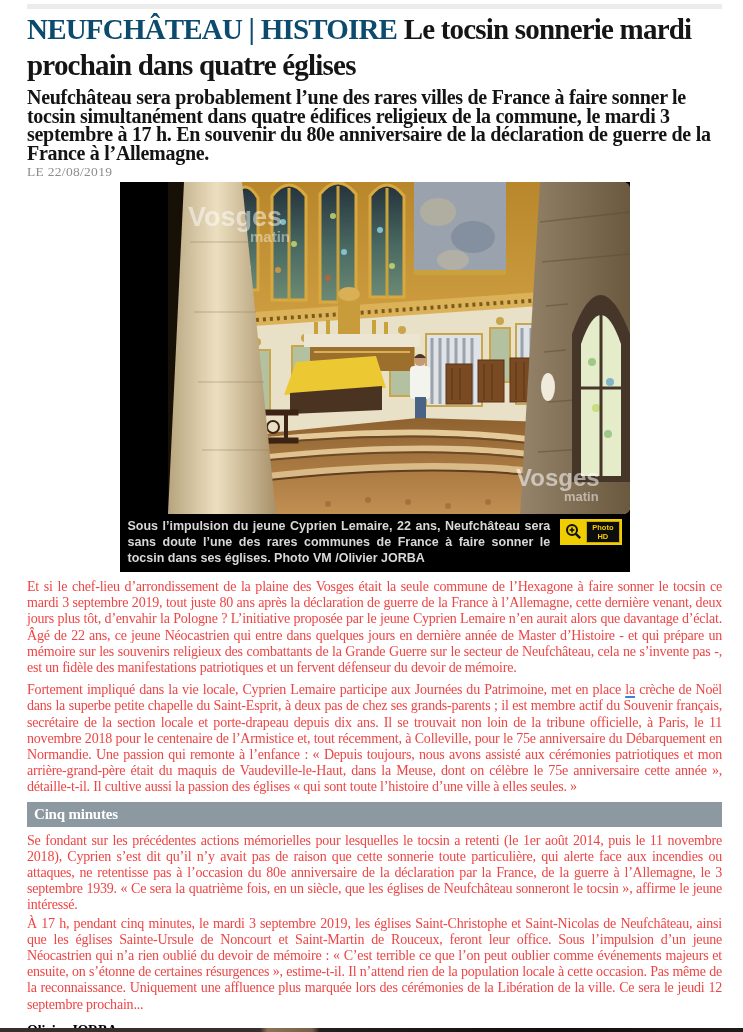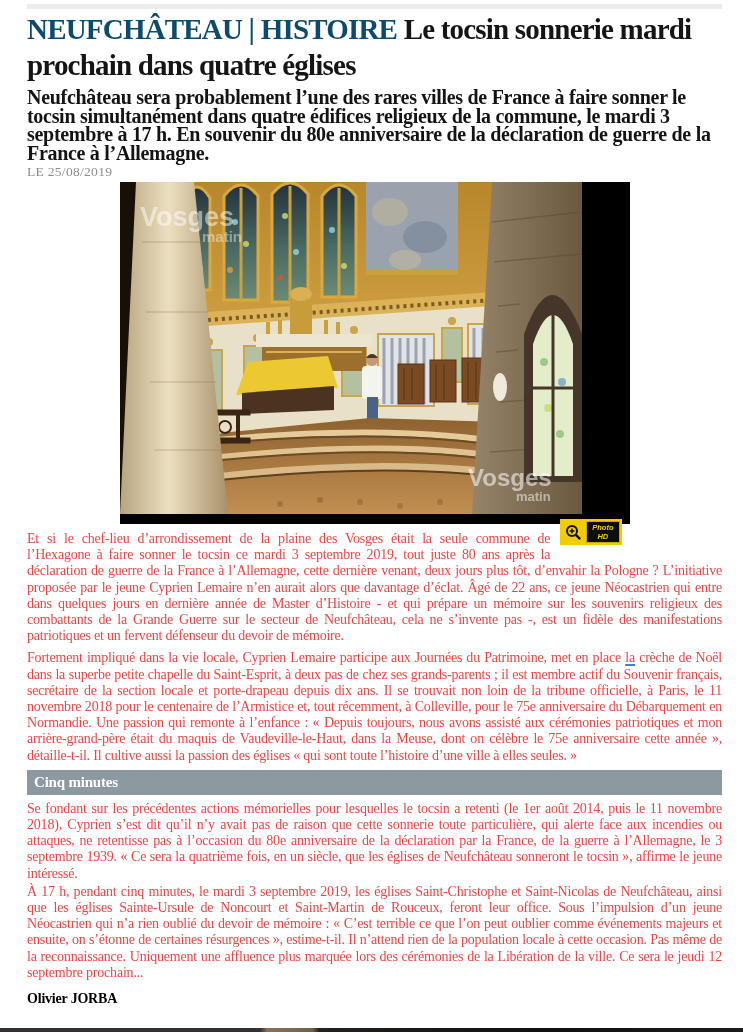--- a/index.html
+++ b/index.html
@@ -11,28 +11,28 @@
     padding:3px 21px 0 27px;
   }
   .top-strip { height:5px; margin-top:1px; background:#ececec; }
   h1.headline { margin-top:3px; font-size:29px; line-height:35.5px; font-weight:bold; letter-spacing:-0.8px; color:#151515; }
   .hl-line { display:block; white-space:nowrap; }
   .kicker { color:#0c4a6e; }
   .lede { margin-top:5px; font-size:20px; line-height:18.5px; font-weight:bold; letter-spacing:-0.3px; color:#141414; }
   .date-line { margin-top:2px; font-size:13.5px; line-height:15px; color:#8d8d8d; letter-spacing:0.3px; }
 
   figure.photo-block { width:510px; margin:3px auto 0 auto; background:#000; }
-  .photo-canvas { width:474px; height:332px; background:#000; display:flex; justify-content:flex-start; overflow:hidden; }
+  .photo-canvas { width:510px; height:332px; background:#000; display:flex; justify-content:flex-end; overflow:hidden;border-radius:7px; }
   .photo-canvas svg { display:block; }
   figcaption.photo-caption {
     padding:4px 8px 6px 8px; text-align:justify;
     font-family:"Liberation Sans","DejaVu Sans",sans-serif;
     font-size:12.5px; line-height:16px; color:#d8d8d8; font-weight:bold;
   }
-  .badge-group { float:right; display:flex; align-items:center; background:#f0cd00; padding:2px; margin:1px 0 4px 10px;font-style:italic; }
+  .badge-group { float:right; display:flex; align-items:flex-start; background:#f0cd00; padding:2px; margin:1px 0 4px 10px; }
   .zoom-btn { width:22px; height:21px; display:flex; align-items:center; justify-content:center; cursor:pointer; }
   .hd-btn {
     margin-left:2px; background:#0d0d0d; color:#f0cd00; border:1px solid #caa900;
     font-size:7.5px; line-height:8.5px; font-weight:bold; text-align:center;
     padding:2px 5px 1px 5px; cursor:pointer; display:flex; flex-direction:column; justify-content:center;
   }
   .body-p { margin-top:6px; font-size:14px; line-height:16.2px; letter-spacing:-0.2px; text-align:justify; color:#ef4444; }
   .body-p.follow { margin-top:2px; }
   .inline-link { color:inherit; text-decoration:underline; text-decoration-color:#3f7fd6; text-decoration-thickness:2px; text-underline-offset:2px; cursor:pointer; }
   h2.section-bar {
@@ -53,21 +53,21 @@
 
   <div class="top-strip"></div>
 
   <h1 class="headline">
     <span class="hl-line"><span class="kicker">NEUFCHÂTEAU | HISTOIRE</span> <span>Le tocsin sonnerie mardi</span></span>
     <span class="hl-line">prochain dans quatre églises</span>
   </h1>
 
   <p class="lede">Neufchâteau sera probablement l’une des rares villes de France à faire sonner le tocsin simultanément dans quatre édifices religieux de la commune, le mardi 3 septembre à 17 h. En souvenir du 80e anniversaire de la déclaration de guerre de la France à l’Allemagne.</p>
 
-  <div class="date-line">LE 25/08/2019</div>
+  <div class="date-line">LE 22/08/2019</div>
 
   <figure class="photo-block">
     <div class="photo-canvas">
       <svg width="462" height="332" viewBox="0 0 462 332" xmlns="http://www.w3.org/2000/svg">
         <defs>
           <linearGradient id="gWallTop" x1="0" y1="0" x2="0" y2="1">
             <stop offset="0" stop-color="#b8872c"></stop>
               <stop offset="1" stop-color="#cf9f42"></stop>
           </linearGradient>
           <linearGradient id="gGlass" x1="0" y1="0" x2="0" y2="1">
@@ -291,20 +291,21 @@
             <line x1="7" y1="4.6" x2="7" y2="9.4" stroke="#111" stroke-width="1.6"></line>
             <line x1="4.6" y1="7" x2="9.4" y2="7" stroke="#111" stroke-width="1.6"></line>
             <line x1="10.8" y1="10.8" x2="15.2" y2="15.2" stroke="#111" stroke-width="2.4"></line>
           </svg>
         </span>
         <span class="hd-btn">
           <span>Photo</span>
           <span>HD</span>
         </span>
       </span>
+      <span>Sous l’impulsion du jeune Cyprien Lemaire, 22 ans, Neufchâteau sera sans doute l’une des rares communes de France à faire sonner le tocsin dans ses églises. Photo VM /Olivier JORBA</span>
     </figcaption>
   </figure>
 
   <p class="body-p" style="margin-top:7px">Et si le chef-lieu d’arrondissement de la plaine des Vosges était la seule commune de l’Hexagone à faire sonner le tocsin ce mardi 3 septembre 2019, tout juste 80 ans après la déclaration de guerre de la France à l’Allemagne, cette dernière venant, deux jours plus tôt, d’envahir la Pologne ? L’initiative proposée par le jeune Cyprien Lemaire n’en aurait alors que davantage d’éclat. Âgé de 22 ans, ce jeune Néocastrien qui entre dans quelques jours en dernière année de Master d’Histoire - et qui prépare un mémoire sur les souvenirs religieux des combattants de la Grande Guerre sur le secteur de Neufchâteau, cela ne s’invente pas -, est un fidèle des manifestations patriotiques et un fervent défenseur du devoir de mémoire.</p>
 
   <p class="body-p"><span>Fortement impliqué dans la vie locale, Cyprien Lemaire participe aux Journées du Patrimoine, met en place </span><a class="inline-link">la</a><span> crèche de Noël dans la superbe petite chapelle du Saint-Esprit, à deux pas de chez ses grands-parents ; il est membre actif du Souvenir français, secrétaire de la section locale et porte-drapeau depuis dix ans. Il se trouvait non loin de la tribune officielle, à Paris, le 11 novembre 2018 pour le centenaire de l’Armistice et, tout récemment, à Colleville, pour le 75e anniversaire du Débarquement en Normandie. Une passion qui remonte à l’enfance : « Depuis toujours, nous avons assisté aux cérémonies patriotiques et mon arrière-grand-père était du maquis de Vaudeville-le-Haut, dans la Meuse, dont on célèbre le 75e anniversaire cette année », détaille-t-il. Il cultive aussi la passion des églises « qui sont toute l’histoire d’une ville à elles seules. »</span></p>
 
   <h2 class="section-bar">Cinq minutes</h2>
 
   <p class="body-p">Se fondant sur les précédentes actions mémorielles pour lesquelles le tocsin a retenti (le 1er août 2014, puis le 11 novembre 2018), Cyprien s’est dit qu’il n’y avait pas de raison que cette sonnerie toute particulière, qui alerte face aux incendies ou attaques, ne retentisse pas à l’occasion du 80e anniversaire de la déclaration par la France, de la guerre à l’Allemagne, le 3 septembre 1939. « Ce sera la quatrième fois, en un siècle, que les églises de Neufchâteau sonneront le tocsin », affirme le jeune intéressé.</p>

